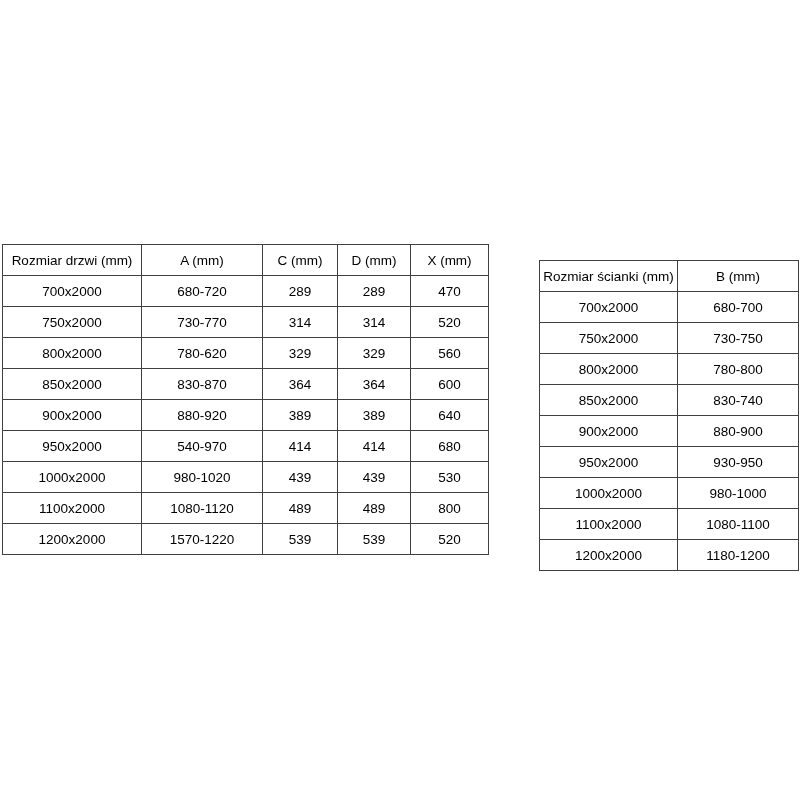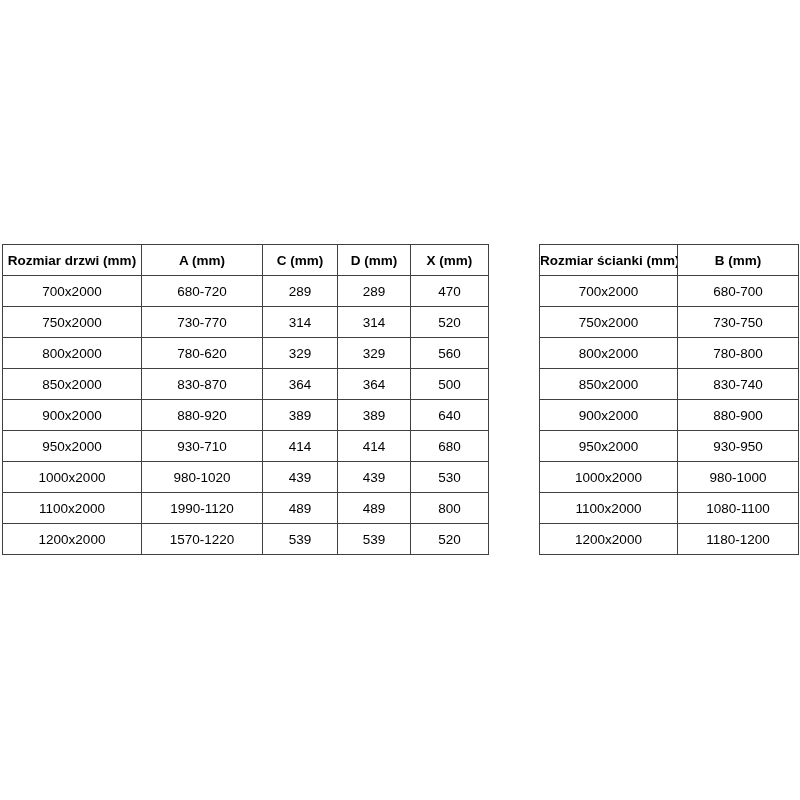--- a/index.html
+++ b/index.html
@@ -23,35 +23,35 @@
   th, td {
     border: 1px solid #404040;
     text-align: center;
     vertical-align: middle;
     padding: 0;
     overflow: hidden;
     white-space: nowrap;
   }
   thead th {
     height: 30px;
-    font-weight: bold;
+    font-weight: normal;
     border-radius: 6px;
   }
   tbody td {
     height: 30px;
     font-weight: normal;
   }
   #doors-table {
     left: 2px;
     top: 244px;
     width: 486px;
   }
   #walls-table {
     left: 539px;
-    top: 244px;
+    top: 260px;
     width: 259px;
   }
   #doors-table col.c0 { width: 139px; }
   #doors-table col.c1 { width: 121px; }
   #doors-table col.c2 { width: 75px; }
   #doors-table col.c3 { width: 73px; }
   #doors-table col.c4 { width: 78px; }
   #walls-table col.c0 { width: 138px; }
   #walls-table col.c1 { width: 121px; }
 </style>
@@ -97,46 +97,46 @@
           <td>780-620</td>
           <td>329</td>
           <td>329</td>
           <td>560</td>
         </tr>
         <tr>
           <td>850x2000</td>
           <td>830-870</td>
           <td>364</td>
           <td>364</td>
-          <td>500</td>
+          <td>600</td>
         </tr>
         <tr>
           <td>900x2000</td>
           <td>880-920</td>
           <td>389</td>
           <td>389</td>
           <td>640</td>
         </tr>
         <tr>
           <td>950x2000</td>
-          <td>930-710</td>
+          <td>540-970</td>
           <td>414</td>
           <td>414</td>
           <td>680</td>
         </tr>
         <tr>
           <td>1000x2000</td>
           <td>980-1020</td>
           <td>439</td>
           <td>439</td>
           <td>530</td>
         </tr>
         <tr>
           <td>1100x2000</td>
-          <td>1990-1120</td>
+          <td>1080-1120</td>
           <td>489</td>
           <td>489</td>
           <td>800</td>
         </tr>
         <tr>
           <td>1200x2000</td>
           <td>1570-1220</td>
           <td>539</td>
           <td>539</td>
           <td>520</td>

